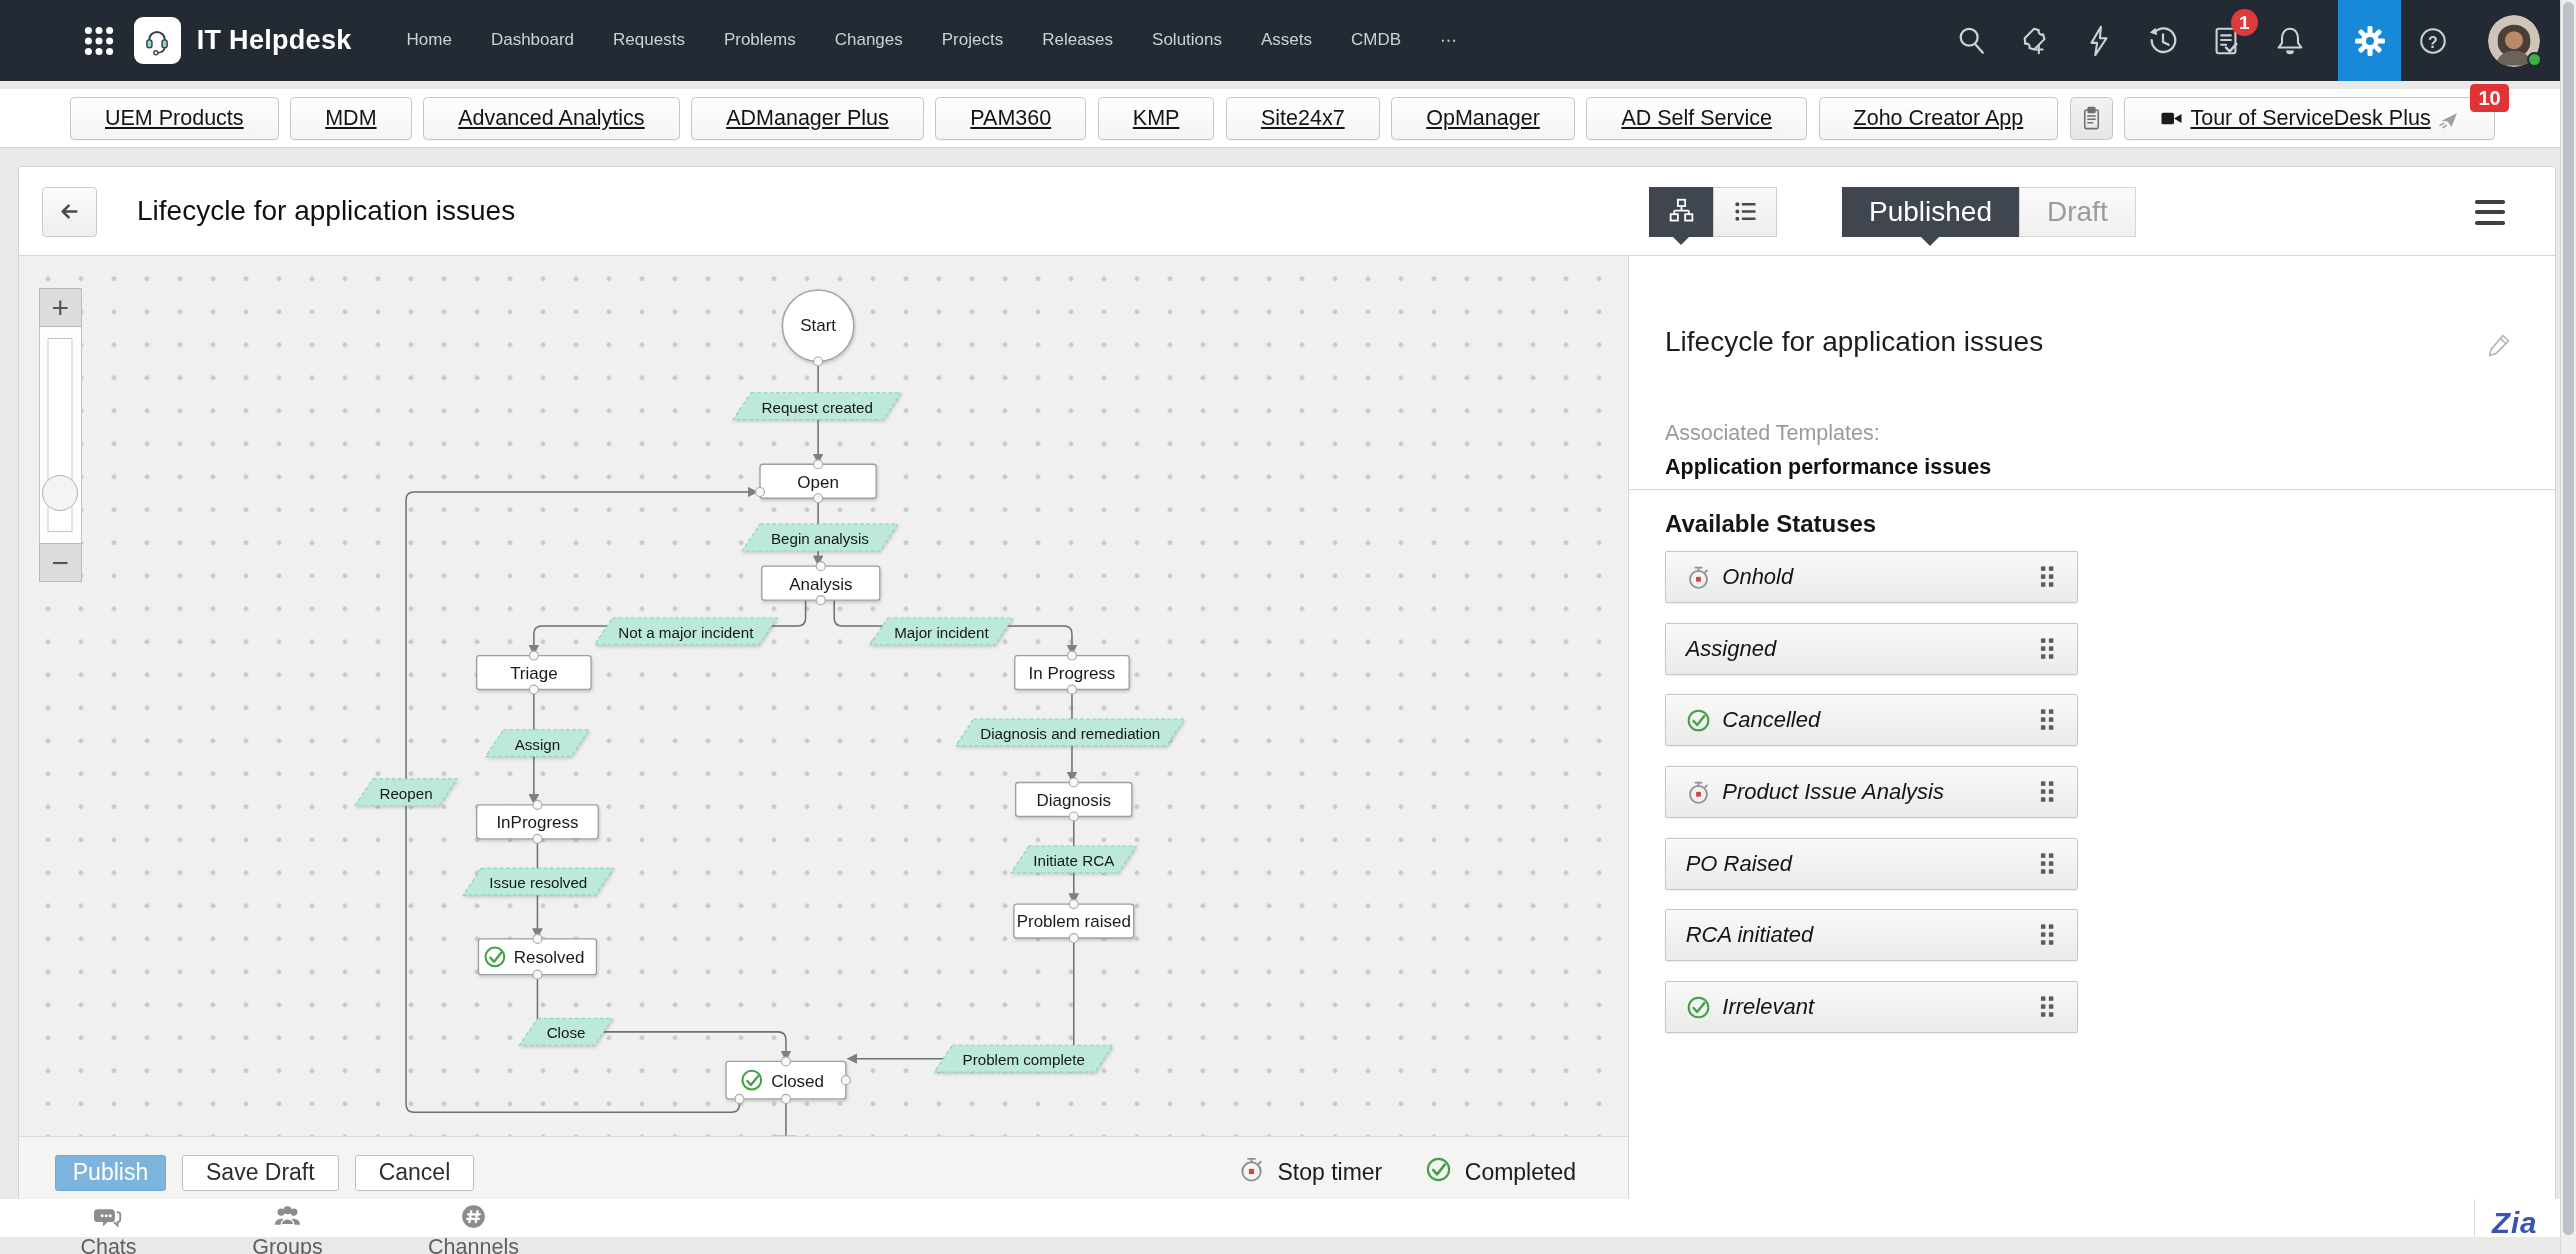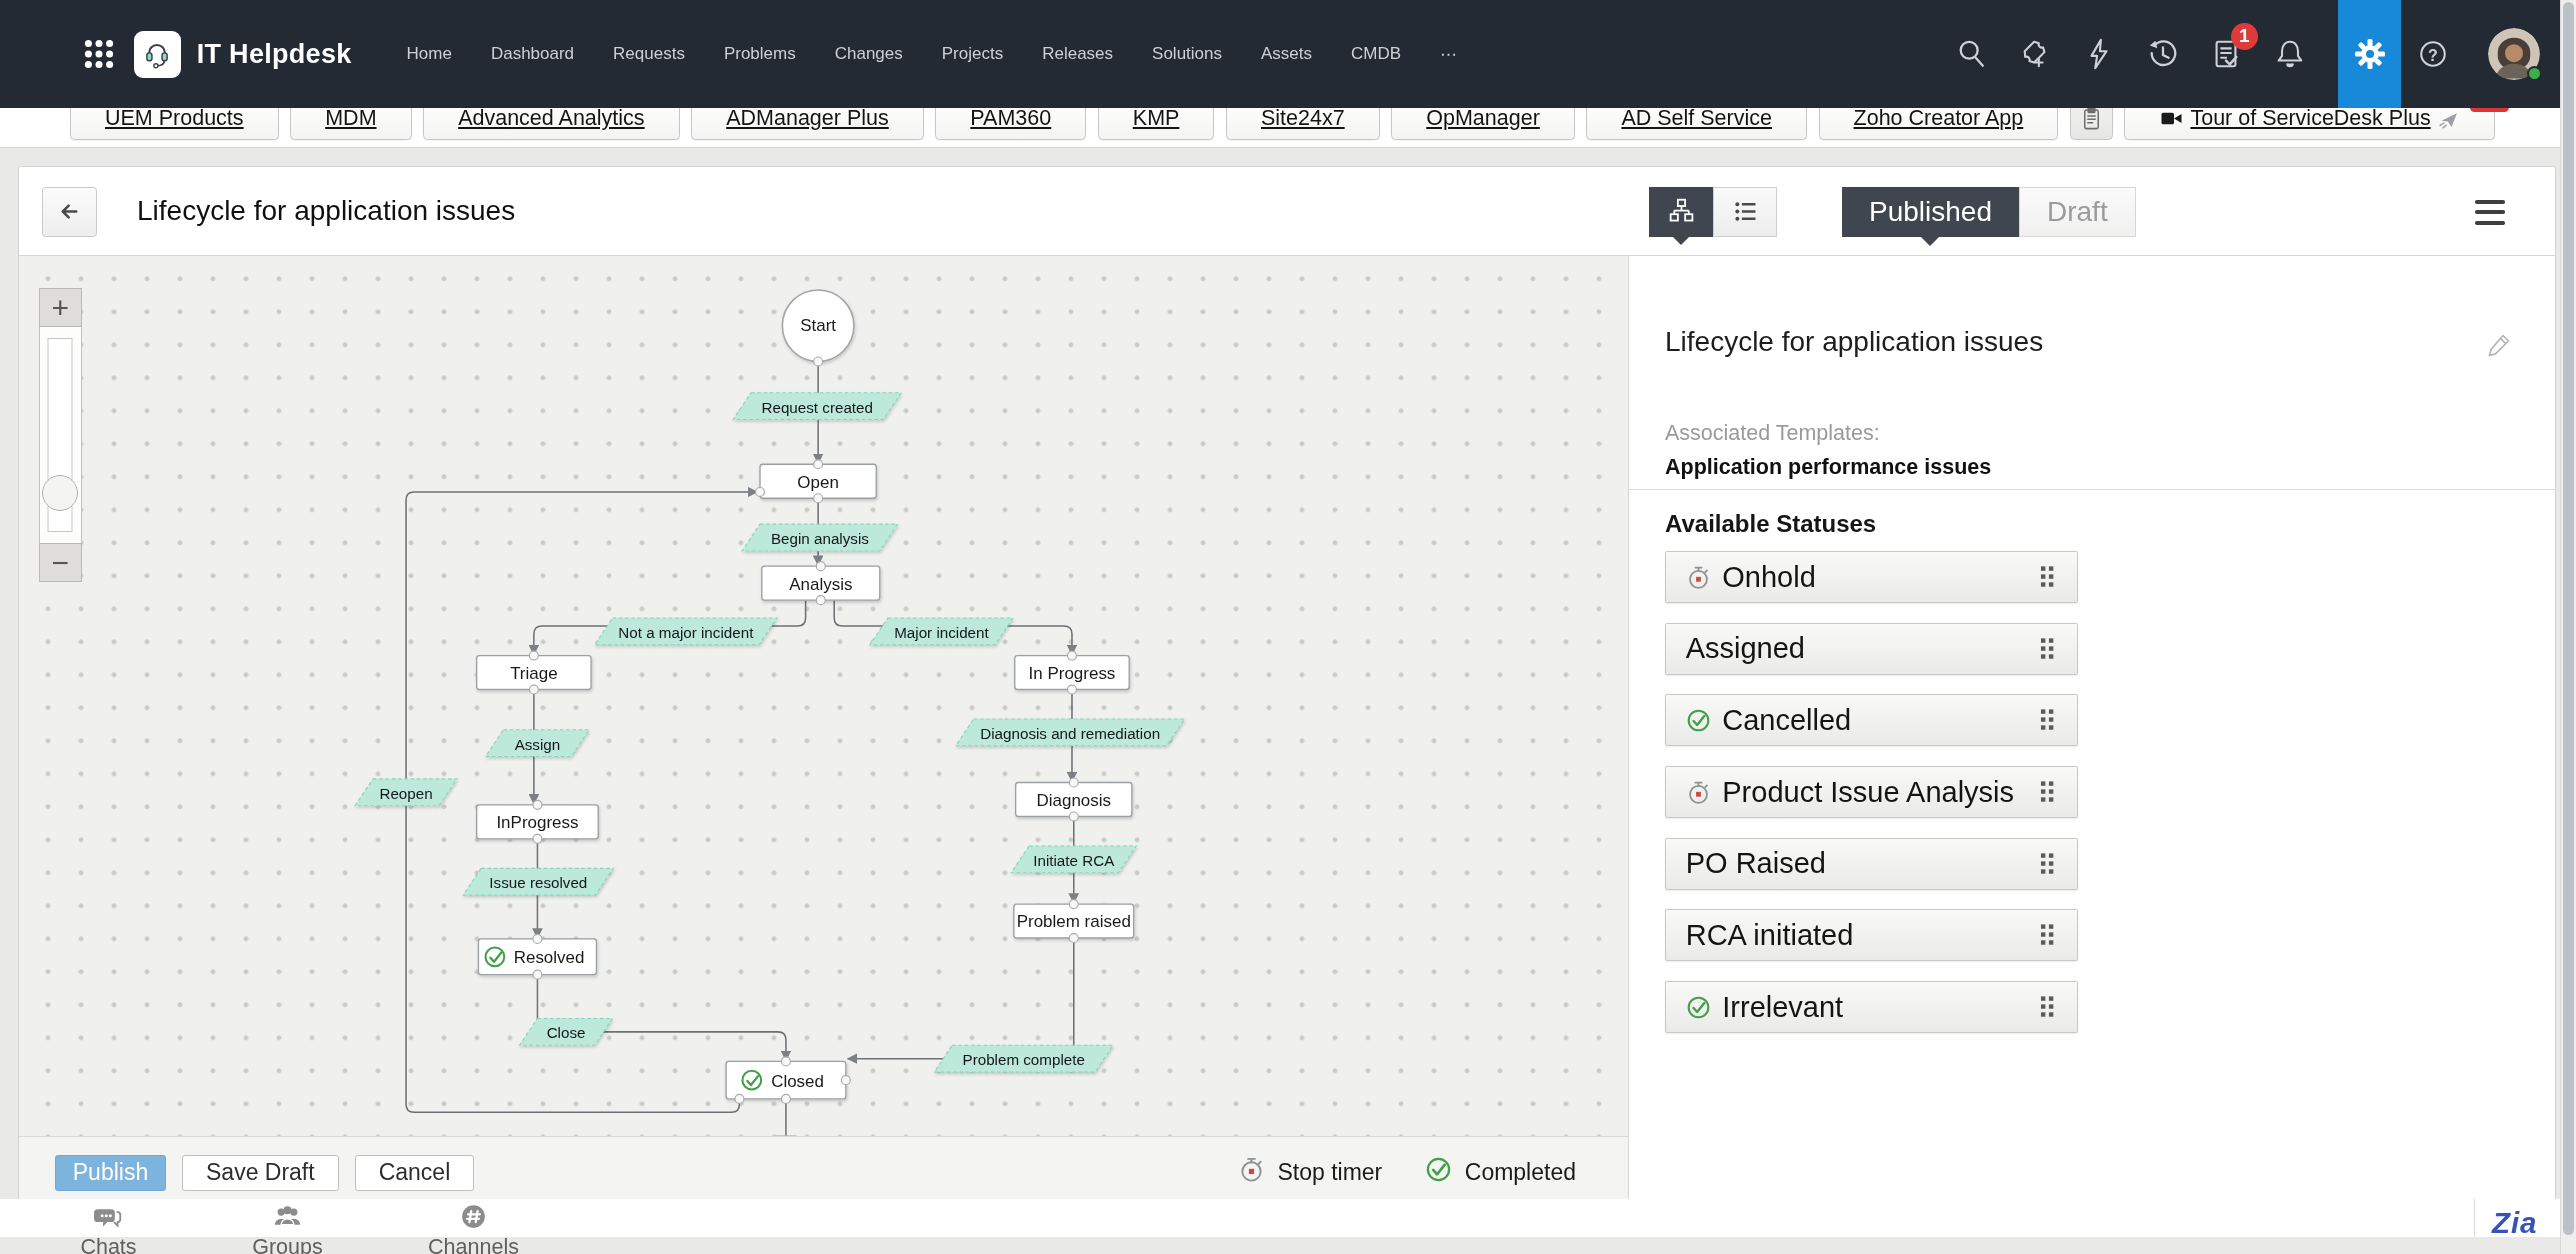--- a/index.html
+++ b/index.html
@@ -2,21 +2,21 @@
 <html style="font-size:14.3px"><head>
 <meta charset="utf-8">
 <style>
   * { box-sizing: border-box; margin: 0; padding: 0; }
   html,body { width:2576px; height:1254px; }
   body {
     position:relative; overflow:hidden; background:#e9e9e7;
     font-family:"Liberation Sans", sans-serif; color:#1b1b1b;
   }
   
-  .navbar { position:absolute; top:0; left:0; right:0; height:108px;
+  .navbar { position:absolute; top:0; left:0; right:0; height:81px;
     background:#232a33; display:flex; align-items:center; color:#d4d8dc; z-index:5; }
   .nav-left { display:flex; align-items:center; padding-left:84px; }
   .grid-btn { width:30px; height:30px; display:block; cursor:pointer; }
   .logo-box { width:47px; height:47px; background:#fff; border-radius:9px;
     margin-left:19.7px; display:flex; align-items:center; justify-content:center; }
   .product-name { margin-left:16px; font-size:27px; font-weight:700; color:#fff; letter-spacing:0.3px; }
   .menu { display:flex; gap:39px; margin-left:55px; font-size:17px; color:#ccd1d6; }
   .menu-item { cursor:pointer; white-space:nowrap; }
   .nav-right { margin-left:auto; display:flex; align-items:center; height:100%; }
   .nav-icn { width:34px; height:34px; margin-right:29.5px; position:relative; display:flex;
@@ -105,21 +105,21 @@
   .assoc-label { position:absolute; left:36px; top:165px; font-size:21.5px; color:#9a9a9a; }
   .assoc-value { position:absolute; left:36px; top:199px; font-size:21.5px; font-weight:700; color:#111; }
   .panel-divider { position:absolute; left:0; right:0; top:233px; height:0.9px; background:#d8d8d8; }
   .statuses-heading { position:absolute; left:36px; top:254px; font-size:24px; font-weight:700; color:#161616; }
   .status-list { position:absolute; left:36px; top:295px; width:413px; }
   .status-item { position:relative; height:52px; margin-bottom:19.7px; display:flex; align-items:center;
     padding-left:19.7px; background:linear-gradient(#f9f9f8,#eaeae9); border:0.9px solid #c8c8c8;
     border-radius:1.8px; box-shadow:0 0.9px 1.8px rgba(0,0,0,.08); cursor:pointer; }
   .st-icn { width:25px; height:25px; margin-right:11.6px; display:flex; }
   .st-icn svg { width:25px; height:25px; }
-  .st-label { font-size:29px; color:#141414; }
+  .st-label { font-size:22px; color:#141414;font-style:italic; }
   .drag { position:absolute; right:23px; top:50%; transform:translateY(-50%); cursor:grab; display:flex; }
   
   .dock { position:absolute; left:0; right:16px; top:1199px; height:38px; background:#fff; }
   .dock-item { position:absolute; top:3.6px; display:flex; flex-direction:column; align-items:center;
     gap:0.9px; cursor:pointer; width:107px; }
   .dock-item svg { width:29px; height:29px; }
   .dock-label { font-size:21.5px; color:#5f5f5f; }
   .dock-divider { position:absolute; left:2474px; top:0; bottom:0; width:0.9px; background:#dcdcdc; }
   .zia { position:absolute; left:2492px; top:7.2px; font-size:29.5px; font-style:italic; font-weight:700;
     color:#3752b8; letter-spacing:0.9px; cursor:pointer; }

